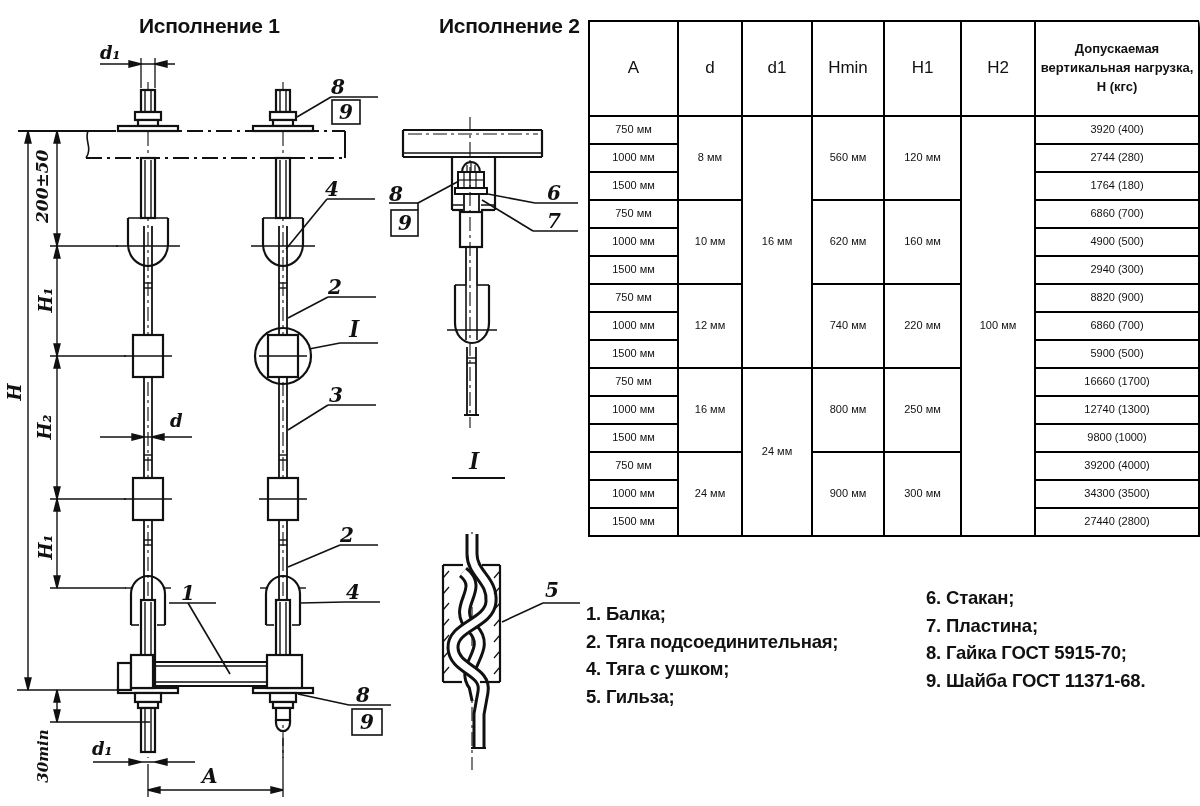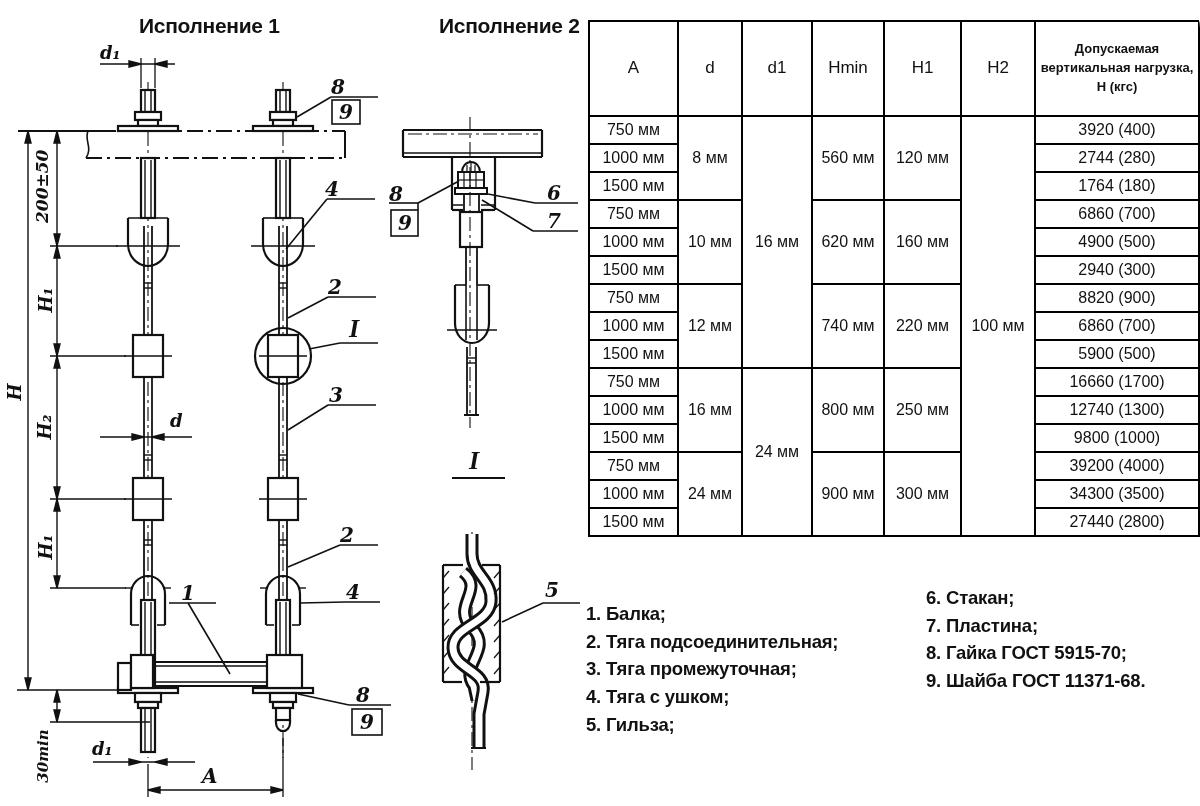--- a/index.html
+++ b/index.html
@@ -15,21 +15,21 @@
   .rot{transform:rotate(-90deg);transform-origin:center;text-align:center;}
   
   .co{font-family:"DejaVu Serif",serif;font-style:italic;font-weight:bold;font-size:20px;
       line-height:1;text-align:center;}
   .detailmark{font-family:"Liberation Serif",serif;font-style:italic;font-weight:bold;
       font-size:26px;line-height:1;text-align:center;}
   
   table.spec{position:absolute;left:588px;top:20px;width:610px;border-collapse:collapse;
       table-layout:fixed;background:#fff;}
   table.spec th,table.spec td{border:2px solid #000;text-align:center;vertical-align:middle;
-      padding:0;font-size:16px;line-height:1.2;overflow:hidden;}
+      padding:0;font-size:11px;line-height:1.2;overflow:hidden;}
   table.spec thead th{height:93px;font-weight:normal;font-size:17px;}
   table.spec thead th.loadhdr{font-weight:bold;font-size:13px;line-height:1.45;padding:0 2px;}
   table.spec tbody tr{height:28px;}
   
   .legend-col{position:absolute;font-weight:bold;font-size:18.5px;letter-spacing:-0.2px;}
   .legend-col div{height:27.7px;line-height:27.7px;white-space:nowrap;}
 </style>
 </head>
 <body>
 
@@ -427,21 +427,20 @@
       <tr>
         <td>1500 мм</td>
         <td>27440 (2800)</td>
       </tr>
     </tbody>
   </table>
 
   <div class="legend-col" style="left:586px;top:584px;margin-top:16px;">
     <div>1. Балка;</div>
     <div>2. Тяга подсоединительная;</div>
-    <div>3. Тяга промежуточная;</div>
     <div>4. Тяга с ушком;</div>
     <div>5. Гильза;</div>
   </div>
   <div class="legend-col" style="left:926px;top:584px;">
     <div>6. Стакан;</div>
     <div>7. Пластина;</div>
     <div>8. Гайка ГОСТ 5915-70;</div>
     <div>9. Шайба ГОСТ 11371-68.</div>
   </div>
 

